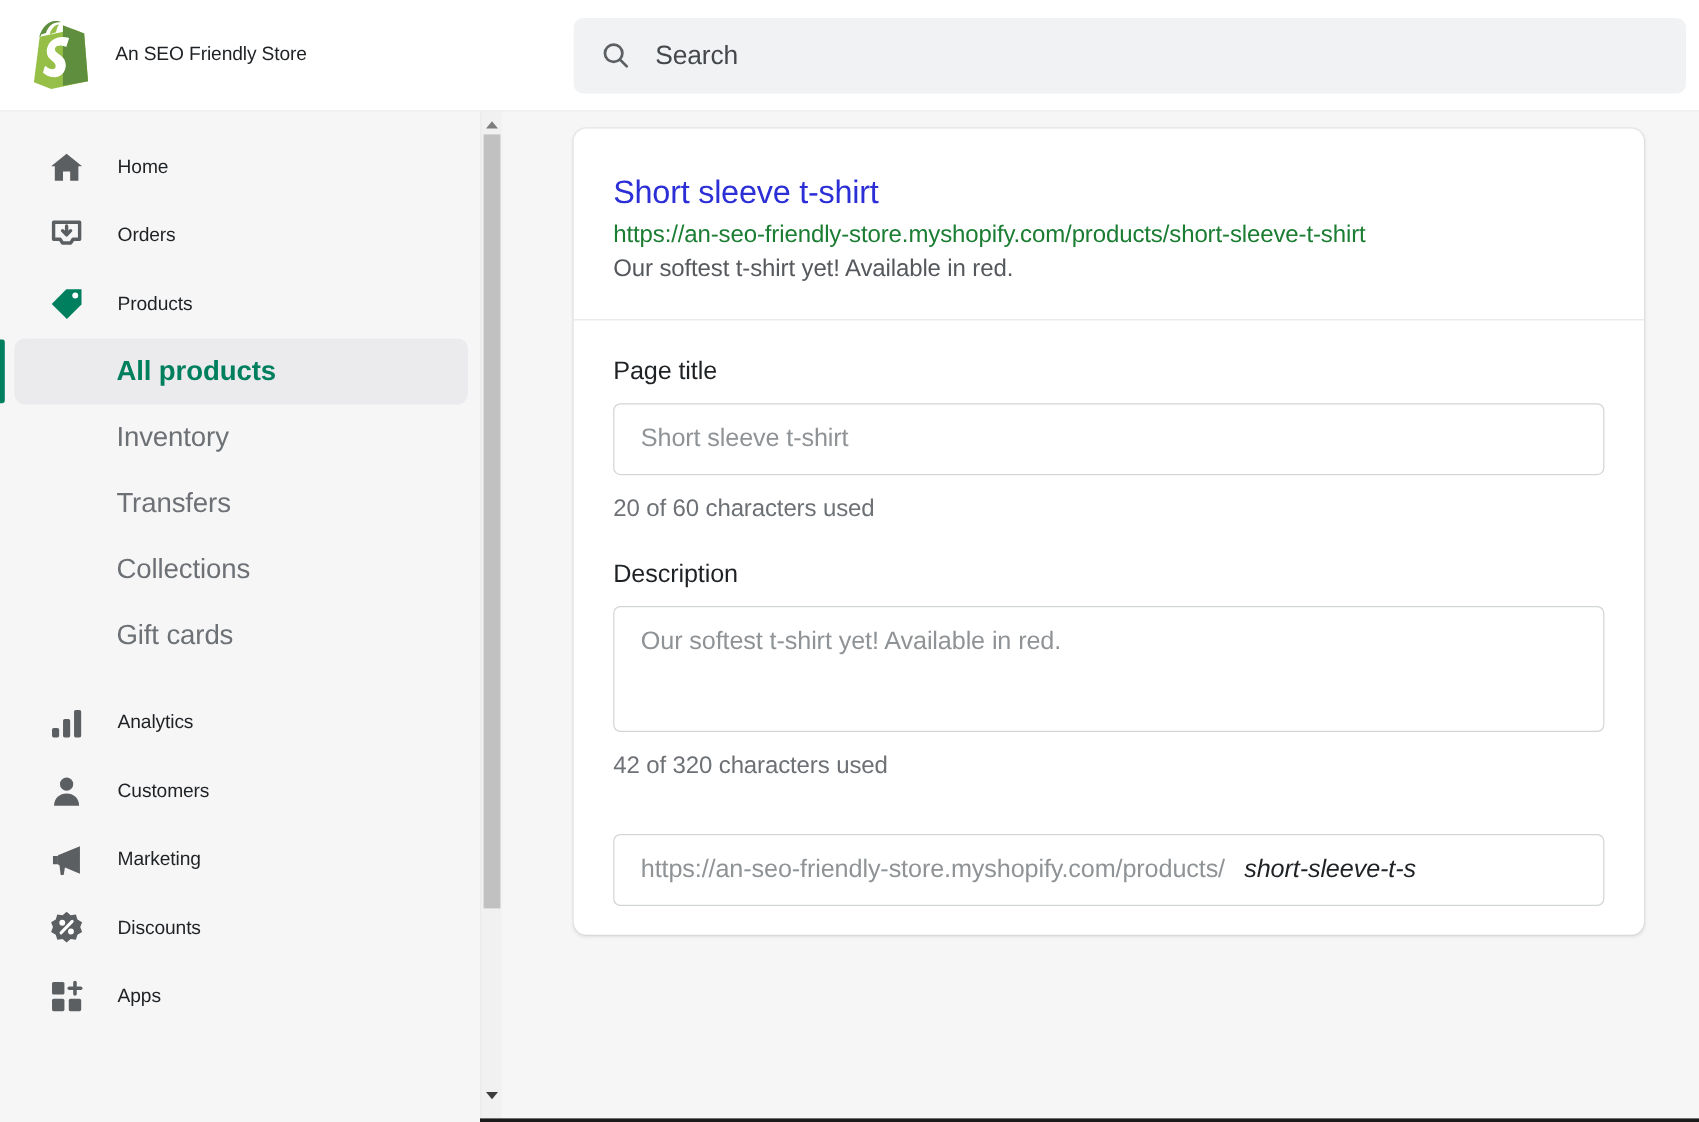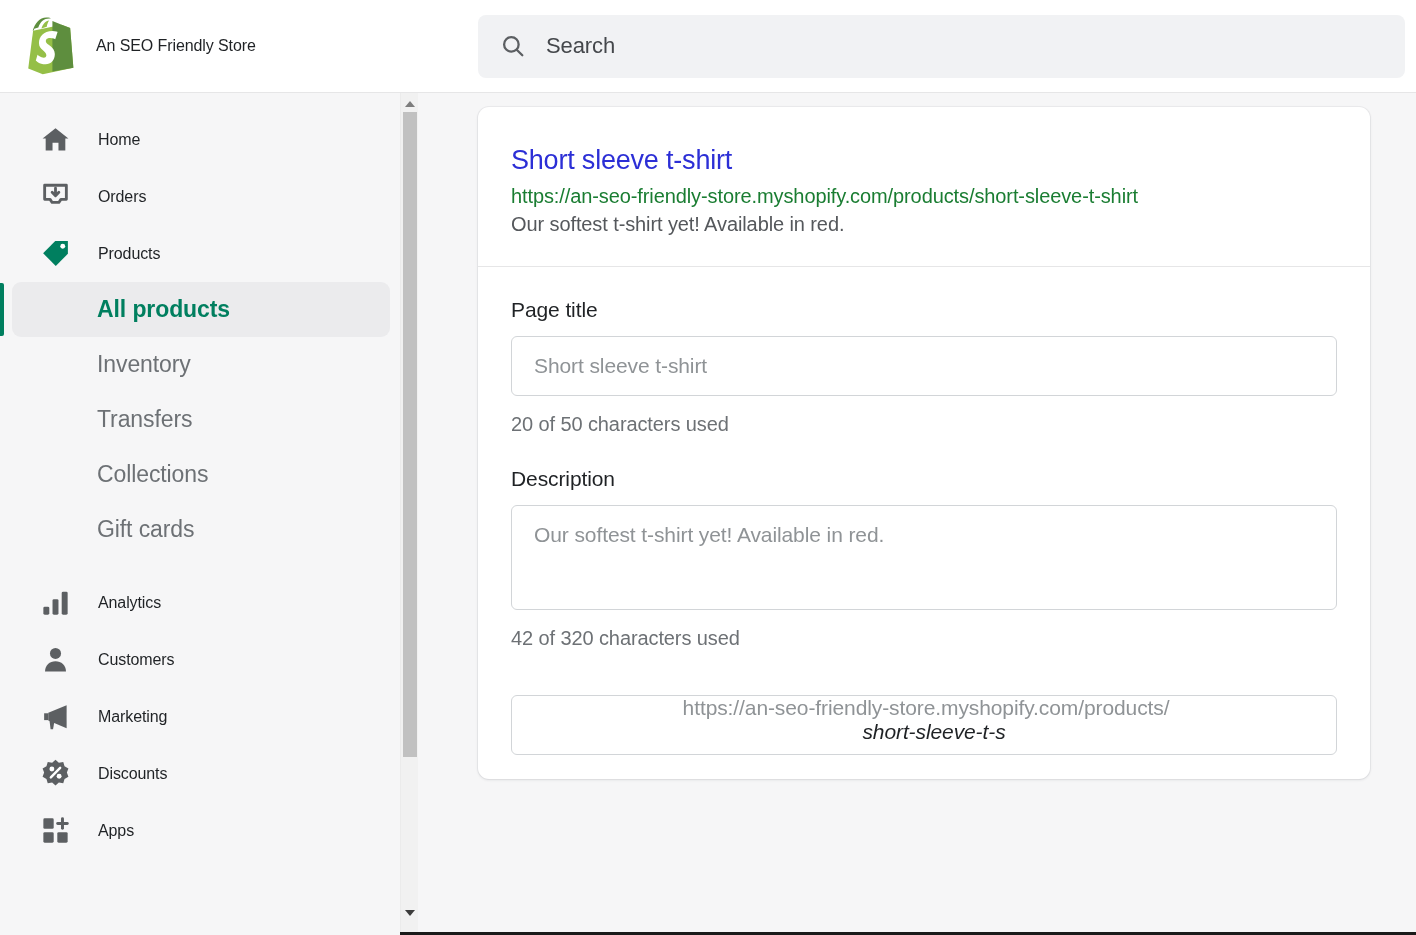--- a/index.html
+++ b/index.html
@@ -309,21 +309,20 @@
     width: 100%;
     height: 60px;
     border: 1px solid #d2d5d8;
     border-radius: 6px;
     background: #ffffff;
     display: flex;
     align-items: center;
     padding: 0 18px 0 22px;
     overflow: hidden;
     cursor: text;
-    flex-direction: column;
   }
 
   .url-prefix {
     font-size: 21px;
     color: #8f9396;
     letter-spacing: -0.1px;
     white-space: nowrap;
   }
 
   .url-handle {
@@ -497,21 +496,21 @@
         <div class="preview-desc">Our softest t-shirt yet! Available in red.</div>
       </div>
 
       <div class="divider"></div>
 
       <div class="card-section">
 
         <div class="field">
           <div class="field-label">Page title</div>
           <div class="input">Short sleeve t-shirt</div>
-          <div class="helper">20 of 50 characters used</div>
+          <div class="helper">20 of 60 characters used</div>
         </div>
 
         <div class="field">
           <div class="field-label">Description</div>
           <div class="textarea">Our softest t-shirt yet! Available in red.</div>
           <div class="helper">42 of 320 characters used</div>
         </div>
 
         <div class="field">
           <div class="url-input">

